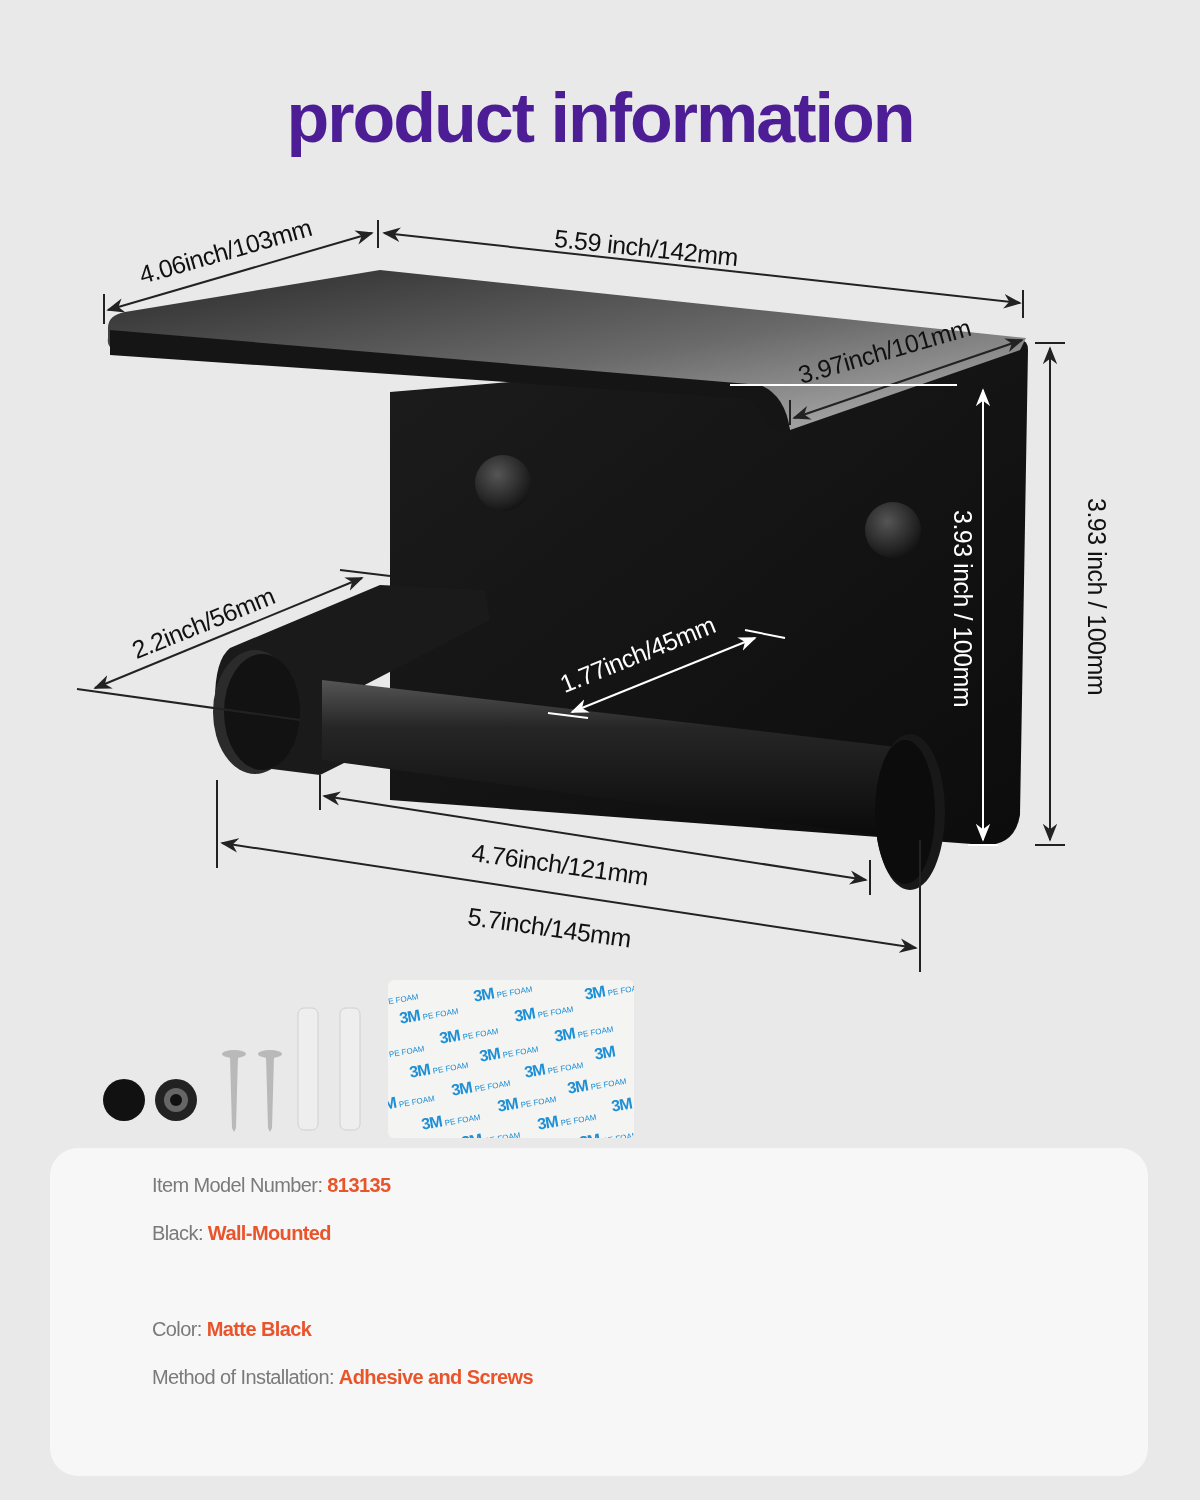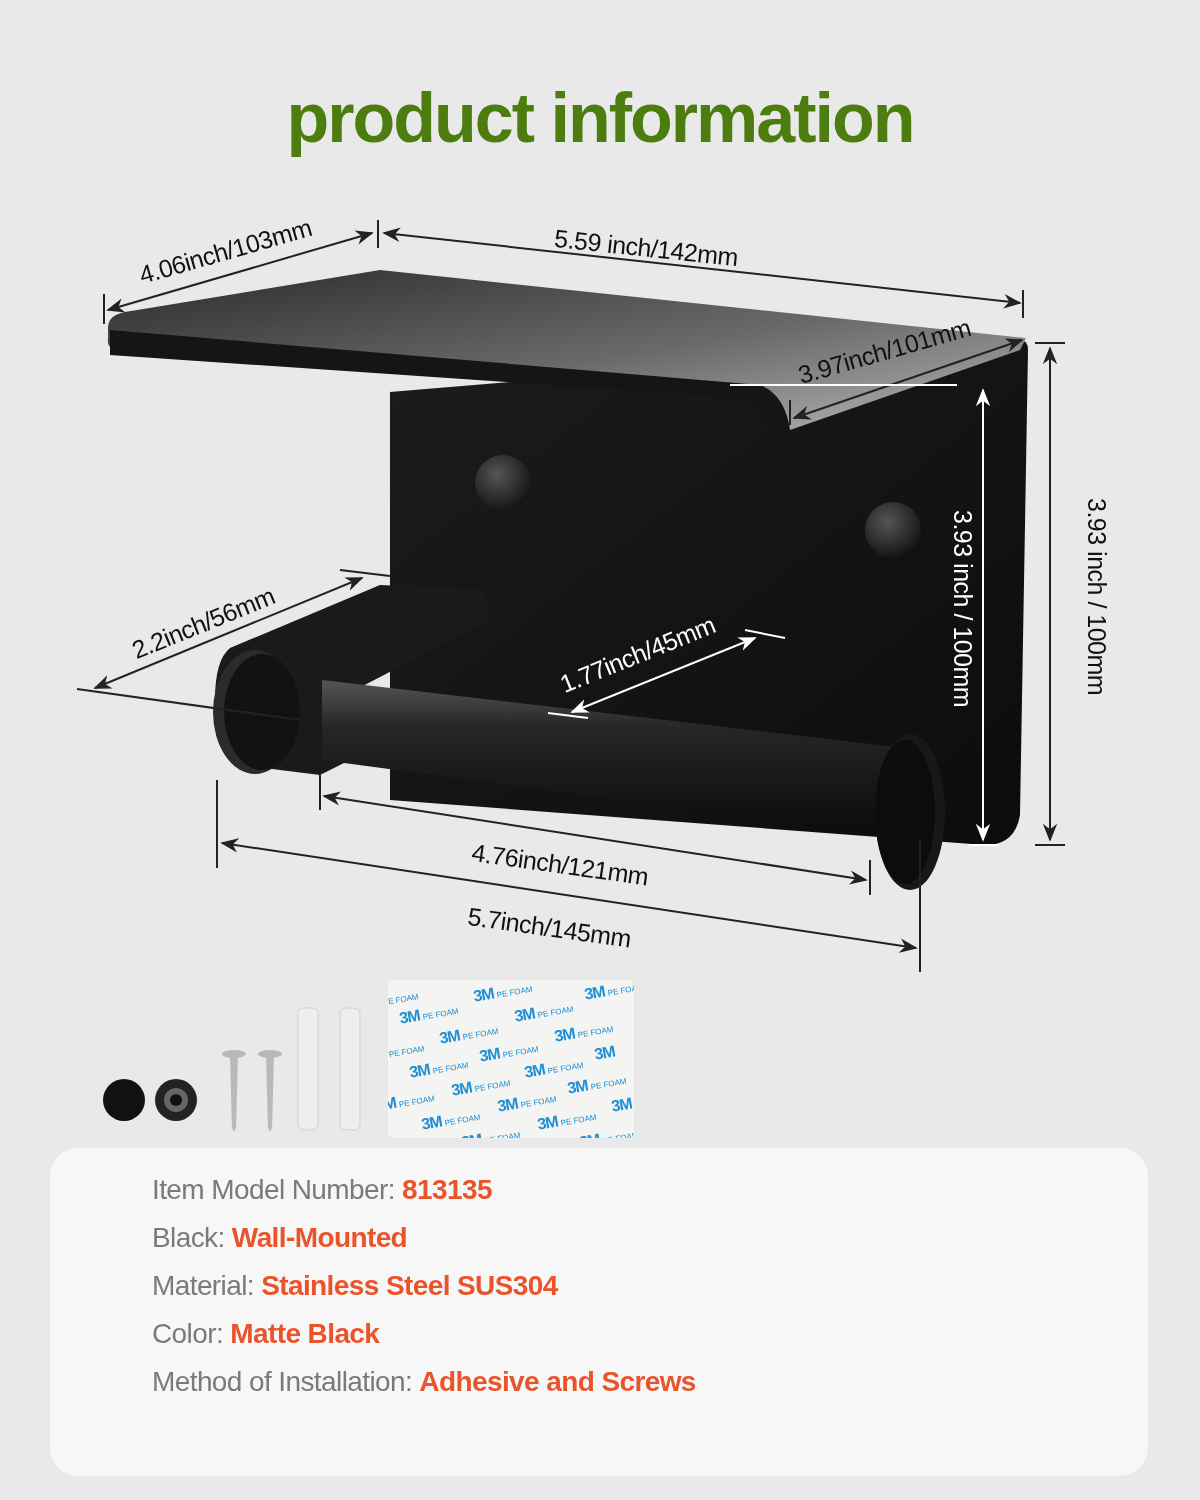--- a/index.html
+++ b/index.html
@@ -5,36 +5,36 @@
   html, body { margin: 0; padding: 0; }
   body {
     width: 1200px; height: 1500px; overflow: hidden;
     background: #e9e9e9;
     font-family: "Liberation Sans", "DejaVu Sans", sans-serif;
     position: relative;
   }
   .title {
     position: absolute; left: 0; top: 78px; width: 1200px;
     text-align: center; font-weight: 700; font-size: 70px;
-    letter-spacing: -2px; color: #4d7c0f;
+    letter-spacing: -2px; color: #4c1d95;
     font-family: "Liberation Sans", "DejaVu Sans", sans-serif;
   }
   .diagram { position: absolute; left: 0; top: 0; width: 1200px; height: 1000px; }
   .dim-label {
     position: absolute; font-size: 25px; color: #111; white-space: nowrap;
     transform-origin: left top; letter-spacing: -0.5px;
   }
   .dim-label.white { color: #fff; }
   .accessories { position: absolute; left: 0; top: 970px; width: 1200px; height: 180px; }
   .spec-card {
     position: absolute; left: 50px; top: 1148px; width: 1098px; height: 328px;
     background: #f7f7f7; border-radius: 28px;
   }
   .spec-row {
-    position: absolute; left: 102px; font-size: 28px; white-space: nowrap;
+    position: absolute; left: 102px; font-size: 20px; white-space: nowrap;
     letter-spacing: -0.6px;
     text-align: right;
   }
   .spec-key { color: #7a7a7a; }
   .spec-val { color: #e9542b; font-weight: 700; }
   .foam {
     position: absolute; left: 388px; top: 980px; width: 246px; height: 158px;
     background: #f4f4f2; border-radius: 6px; overflow: hidden;
   }
   .foam-tag {
@@ -189,24 +189,20 @@
 
 <div class="spec-card">
   <div class="spec-row" style="top:26px;">
     <span class="spec-key">Item Model Number:</span>
     <span class="spec-val">813135</span>
   </div>
   <div class="spec-row" style="top:74px;">
     <span class="spec-key">Black:</span>
     <span class="spec-val">Wall-Mounted</span>
   </div>
-  <div class="spec-row" style="top:122px;">
-    <span class="spec-key">Material:</span>
-    <span class="spec-val">Stainless Steel SUS304</span>
-  </div>
   <div class="spec-row" style="top:170px;">
     <span class="spec-key">Color:</span>
     <span class="spec-val">Matte Black</span>
   </div>
   <div class="spec-row" style="top:218px;">
     <span class="spec-key">Method of Installation:</span>
     <span class="spec-val">Adhesive and Screws</span>
   </div>
 </div>
 

